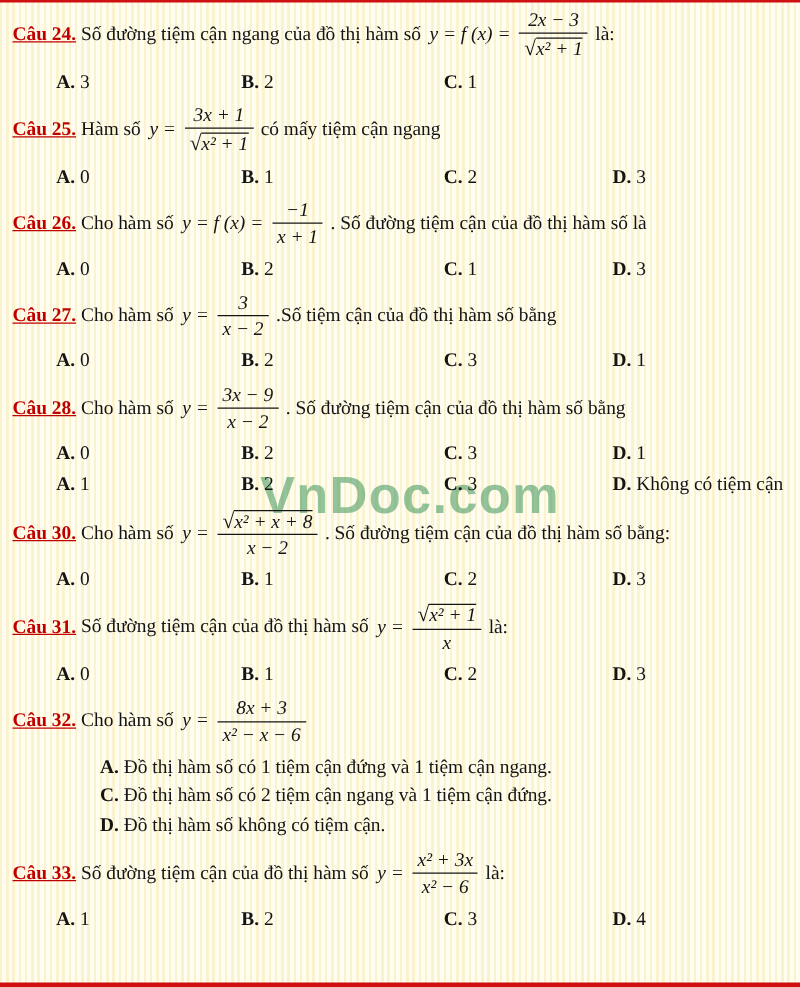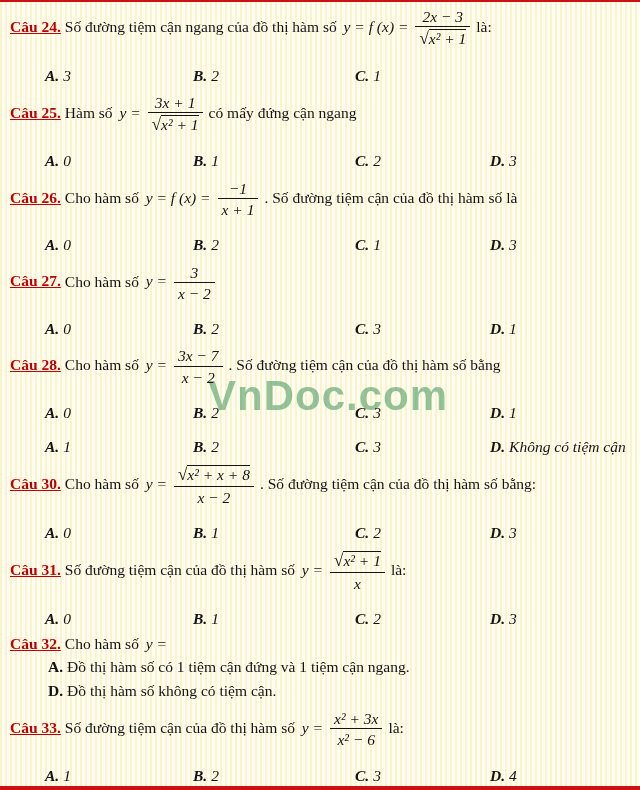--- a/index.html
+++ b/index.html
@@ -22,24 +22,24 @@
   .question{margin-bottom:5px;}
   .q-line{line-height:1.25;}
   .q-label{color:#c00000;font-weight:bold;text-decoration:underline;margin-right:4px;}
   .math-lead{font-style:italic;margin:0 3px;white-space:nowrap;}
   .frac{display:inline-block;vertical-align:middle;text-align:center;margin:2px 4px;font-style:italic;white-space:nowrap;}
   .frac .num,.frac .den{display:block;padding:0 4px;line-height:1.25;}
   .frac .den{border-top:1px solid #141414;padding-top:1px;}
   .sqrt-wrap::before{content:"√";font-style:normal;font-size:1.1em;}
   .sqrt-body{border-top:1.3px solid #141414;display:inline-block;line-height:1.15;}
   .q-post{margin-left:2px;}
-  .answers{display:grid;grid-template-columns:148px 162px 135px 1fr;margin-left:35px;margin-top:14px;line-height:1.3;font-style:italic;}
+  .answers{display:grid;grid-template-columns:148px 162px 135px 1fr;margin-left:35px;margin-top:4px;line-height:1.3;}
   .ans-key{font-weight:bold;margin-right:4px;}
   .options{margin-left:38px;margin-top:2px;}
-  .option{line-height:1.5;}
+  .option{line-height:1.5;padding-left:32px;}
 </style>
 </head>
 <body>
 
 <div class="edge edge-top"></div>
 <div class="watermark">VnDoc.com</div>
 
 <div class="content">
 
   <div class="question">
@@ -50,21 +50,21 @@
     <div class="answers">
       <span><span class="ans-key">A.</span><span>3</span></span>
       <span><span class="ans-key">B.</span><span>2</span></span>
       <span><span class="ans-key">C.</span><span>1</span></span>
     </div>
   </div>
 
   <div class="question">
     <div class="q-line">
       <span class="q-label">Câu 25.</span><span>Hàm số</span>
-      <span class="math-lead">y =</span><span class="frac"><span class="num">3x + 1</span><span class="den"><span class="sqrt-wrap"><span class="sqrt-body">x² + 1</span></span></span></span><span class="q-post">có mấy đứng cận ngang</span>
+      <span class="math-lead">y =</span><span class="frac"><span class="num">3x + 1</span><span class="den"><span class="sqrt-wrap"><span class="sqrt-body">x² + 1</span></span></span></span><span class="q-post">có mấy tiệm cận ngang</span>
     </div>
     <div class="answers">
       <span><span class="ans-key">A.</span><span>0</span></span>
       <span><span class="ans-key">B.</span><span>1</span></span>
       <span><span class="ans-key">C.</span><span>2</span></span>
       <span><span class="ans-key">D.</span><span>3</span></span>
     </div>
   </div>
 
   <div class="question">
@@ -76,34 +76,34 @@
       <span><span class="ans-key">A.</span><span>0</span></span>
       <span><span class="ans-key">B.</span><span>2</span></span>
       <span><span class="ans-key">C.</span><span>1</span></span>
       <span><span class="ans-key">D.</span><span>3</span></span>
     </div>
   </div>
 
   <div class="question">
     <div class="q-line">
       <span class="q-label">Câu 27.</span><span>Cho hàm số</span>
-      <span class="math-lead">y =</span><span class="frac"><span class="num">3</span><span class="den">x − 2</span></span>
+      <span class="math-lead">y =</span><span class="frac"><span class="num">3</span><span class="den">x − 2</span></span><span class="q-post">.Số tiệm cận của đồ thị hàm số bằng</span>
     </div>
     <div class="answers">
       <span><span class="ans-key">A.</span><span>0</span></span>
       <span><span class="ans-key">B.</span><span>2</span></span>
       <span><span class="ans-key">C.</span><span>3</span></span>
       <span><span class="ans-key">D.</span><span>1</span></span>
     </div>
   </div>
 
   <div class="question">
     <div class="q-line">
       <span class="q-label">Câu 28.</span><span>Cho hàm số</span>
-      <span class="math-lead">y =</span><span class="frac"><span class="num">3x − 7</span><span class="den">x − 2</span></span><span class="q-post">. Số đường tiệm cận của đồ thị hàm số bằng</span>
+      <span class="math-lead">y =</span><span class="frac"><span class="num">3x − 9</span><span class="den">x − 2</span></span><span class="q-post">. Số đường tiệm cận của đồ thị hàm số bằng</span>
     </div>
     <div class="answers">
       <span><span class="ans-key">A.</span><span>0</span></span>
       <span><span class="ans-key">B.</span><span>2</span></span>
       <span><span class="ans-key">C.</span><span>3</span></span>
       <span><span class="ans-key">D.</span><span>1</span></span>
     </div>
   </div>
 
   <div class="question">
@@ -137,24 +137,25 @@
       <span><span class="ans-key">A.</span><span>0</span></span>
       <span><span class="ans-key">B.</span><span>1</span></span>
       <span><span class="ans-key">C.</span><span>2</span></span>
       <span><span class="ans-key">D.</span><span>3</span></span>
     </div>
   </div>
 
   <div class="question">
     <div class="q-line">
       <span class="q-label">Câu 32.</span><span>Cho hàm số</span>
-      <span class="math-lead">y =</span>
+      <span class="math-lead">y =</span><span class="frac"><span class="num">8x + 3</span><span class="den">x² − x − 6</span></span>
     </div>
     <div class="options">
       <div class="option"><span class="ans-key">A.</span><span>Đồ thị hàm số có 1 tiệm cận đứng và 1 tiệm cận ngang.</span></div>
+      <div class="option"><span class="ans-key">C.</span><span>Đồ thị hàm số có 2 tiệm cận ngang và 1 tiệm cận đứng.</span></div>
       <div class="option"><span class="ans-key">D.</span><span>Đồ thị hàm số không có tiệm cận.</span></div>
     </div>
   </div>
 
   <div class="question">
     <div class="q-line">
       <span class="q-label">Câu 33.</span><span>Số đường tiệm cận của đồ thị hàm số</span>
       <span class="math-lead">y =</span><span class="frac"><span class="num">x² + 3x</span><span class="den">x² − 6</span></span><span class="q-post">là:</span>
     </div>
     <div class="answers">

